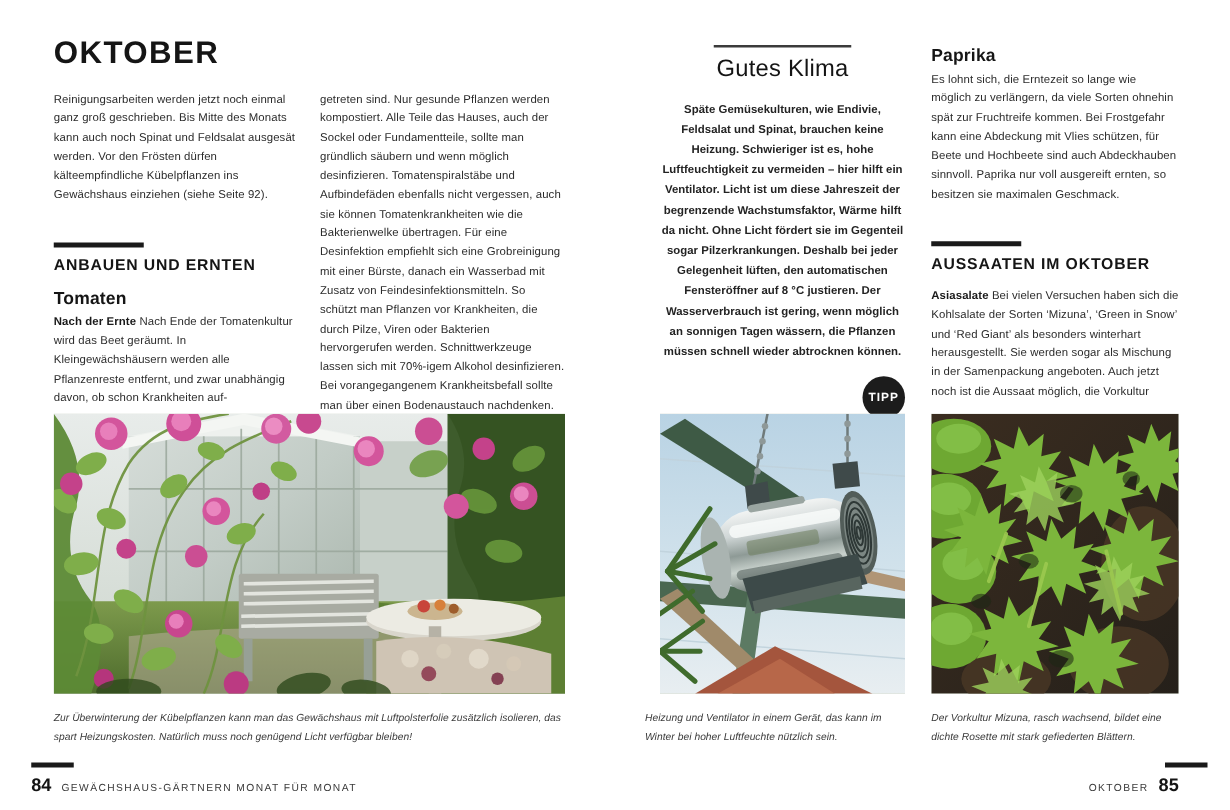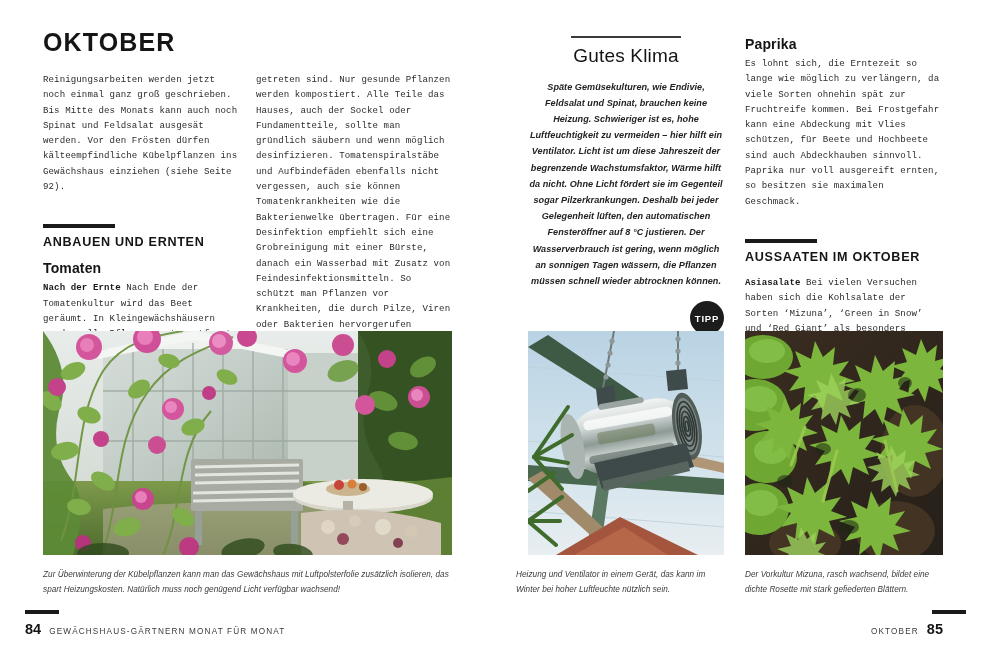--- a/index.html
+++ b/index.html
@@ -21,21 +21,20 @@
     background: #ffffff;
   }
 
   
   .body-text {
     font-size: 9.1px;
     line-height: 15.3px;
     color: #2b2b2b;
     text-align: left;
     letter-spacing: 0.01em;
-    font-family: Liberation Mono, monospace;
   }
   .run-in {
     font-weight: bold;
     color: #1a1a1a;
   }
   .section-rule {
     width: 72px;
     height: 4px;
     background: #1a1a1a;
     margin-bottom: 7px;
@@ -89,21 +88,20 @@
     font-size: 19px;
     font-weight: normal;
     text-align: center;
     color: #141414;
     letter-spacing: 0.01em;
     margin: 0 0 12px 0;
   }
   .klima-body {
     font-size: 9.1px;
     line-height: 16.2px;
-    font-style: italic;
     font-weight: bold;
     text-align: center;
     color: #232323;
     letter-spacing: 0.004em;
   }
   .tipp-wrap {
     display: flex;
     justify-content: flex-end;
     margin-top: 12px;
   }
@@ -497,21 +495,21 @@
       </g>
 
       <g stroke="#9cc94f" stroke-width="3" stroke-linecap="round" opacity="0.9">
         <line x1="92" y1="120" x2="78" y2="170"></line>
         <line x1="140" y1="110" x2="152" y2="160"></line>
         <line x1="60" y1="96" x2="46" y2="134"></line>
       </g>
     </svg>
   </div>
 
-  <div class="caption" id="cap-1">Zur Überwinterung der Kübelpflanzen kann man das Gewächshaus mit Luftpolsterfolie zusätzlich isolieren, das spart Heizungskosten. Natürlich muss noch genügend Licht verfügbar wachsend!</div>
+  <div class="caption" id="cap-1">Zur Überwinterung der Kübelpflanzen kann man das Gewächshaus mit Luftpolsterfolie zusätzlich isolieren, das spart Heizungskosten. Natürlich muss noch genügend Licht verfügbar bleiben!</div>
   <div class="caption" id="cap-2">Heizung und Ventilator in einem Gerät, das kann im Winter bei hoher Luftfeuchte nützlich sein.</div>
   <div class="caption" id="cap-3">Der Vorkultur Mizuna, rasch wachsend, bildet eine dichte Rosette mit stark gefiederten Blättern.</div>
 
   <div class="foot-rule" id="foot-rule-l"></div>
   <div class="folio" id="folio-left">
     <span class="folio-num">84</span>
     <span class="folio-text">Gewächshaus-Gärtnern Monat für Monat</span>
   </div>
 
   <div class="foot-rule" id="foot-rule-r"></div>

